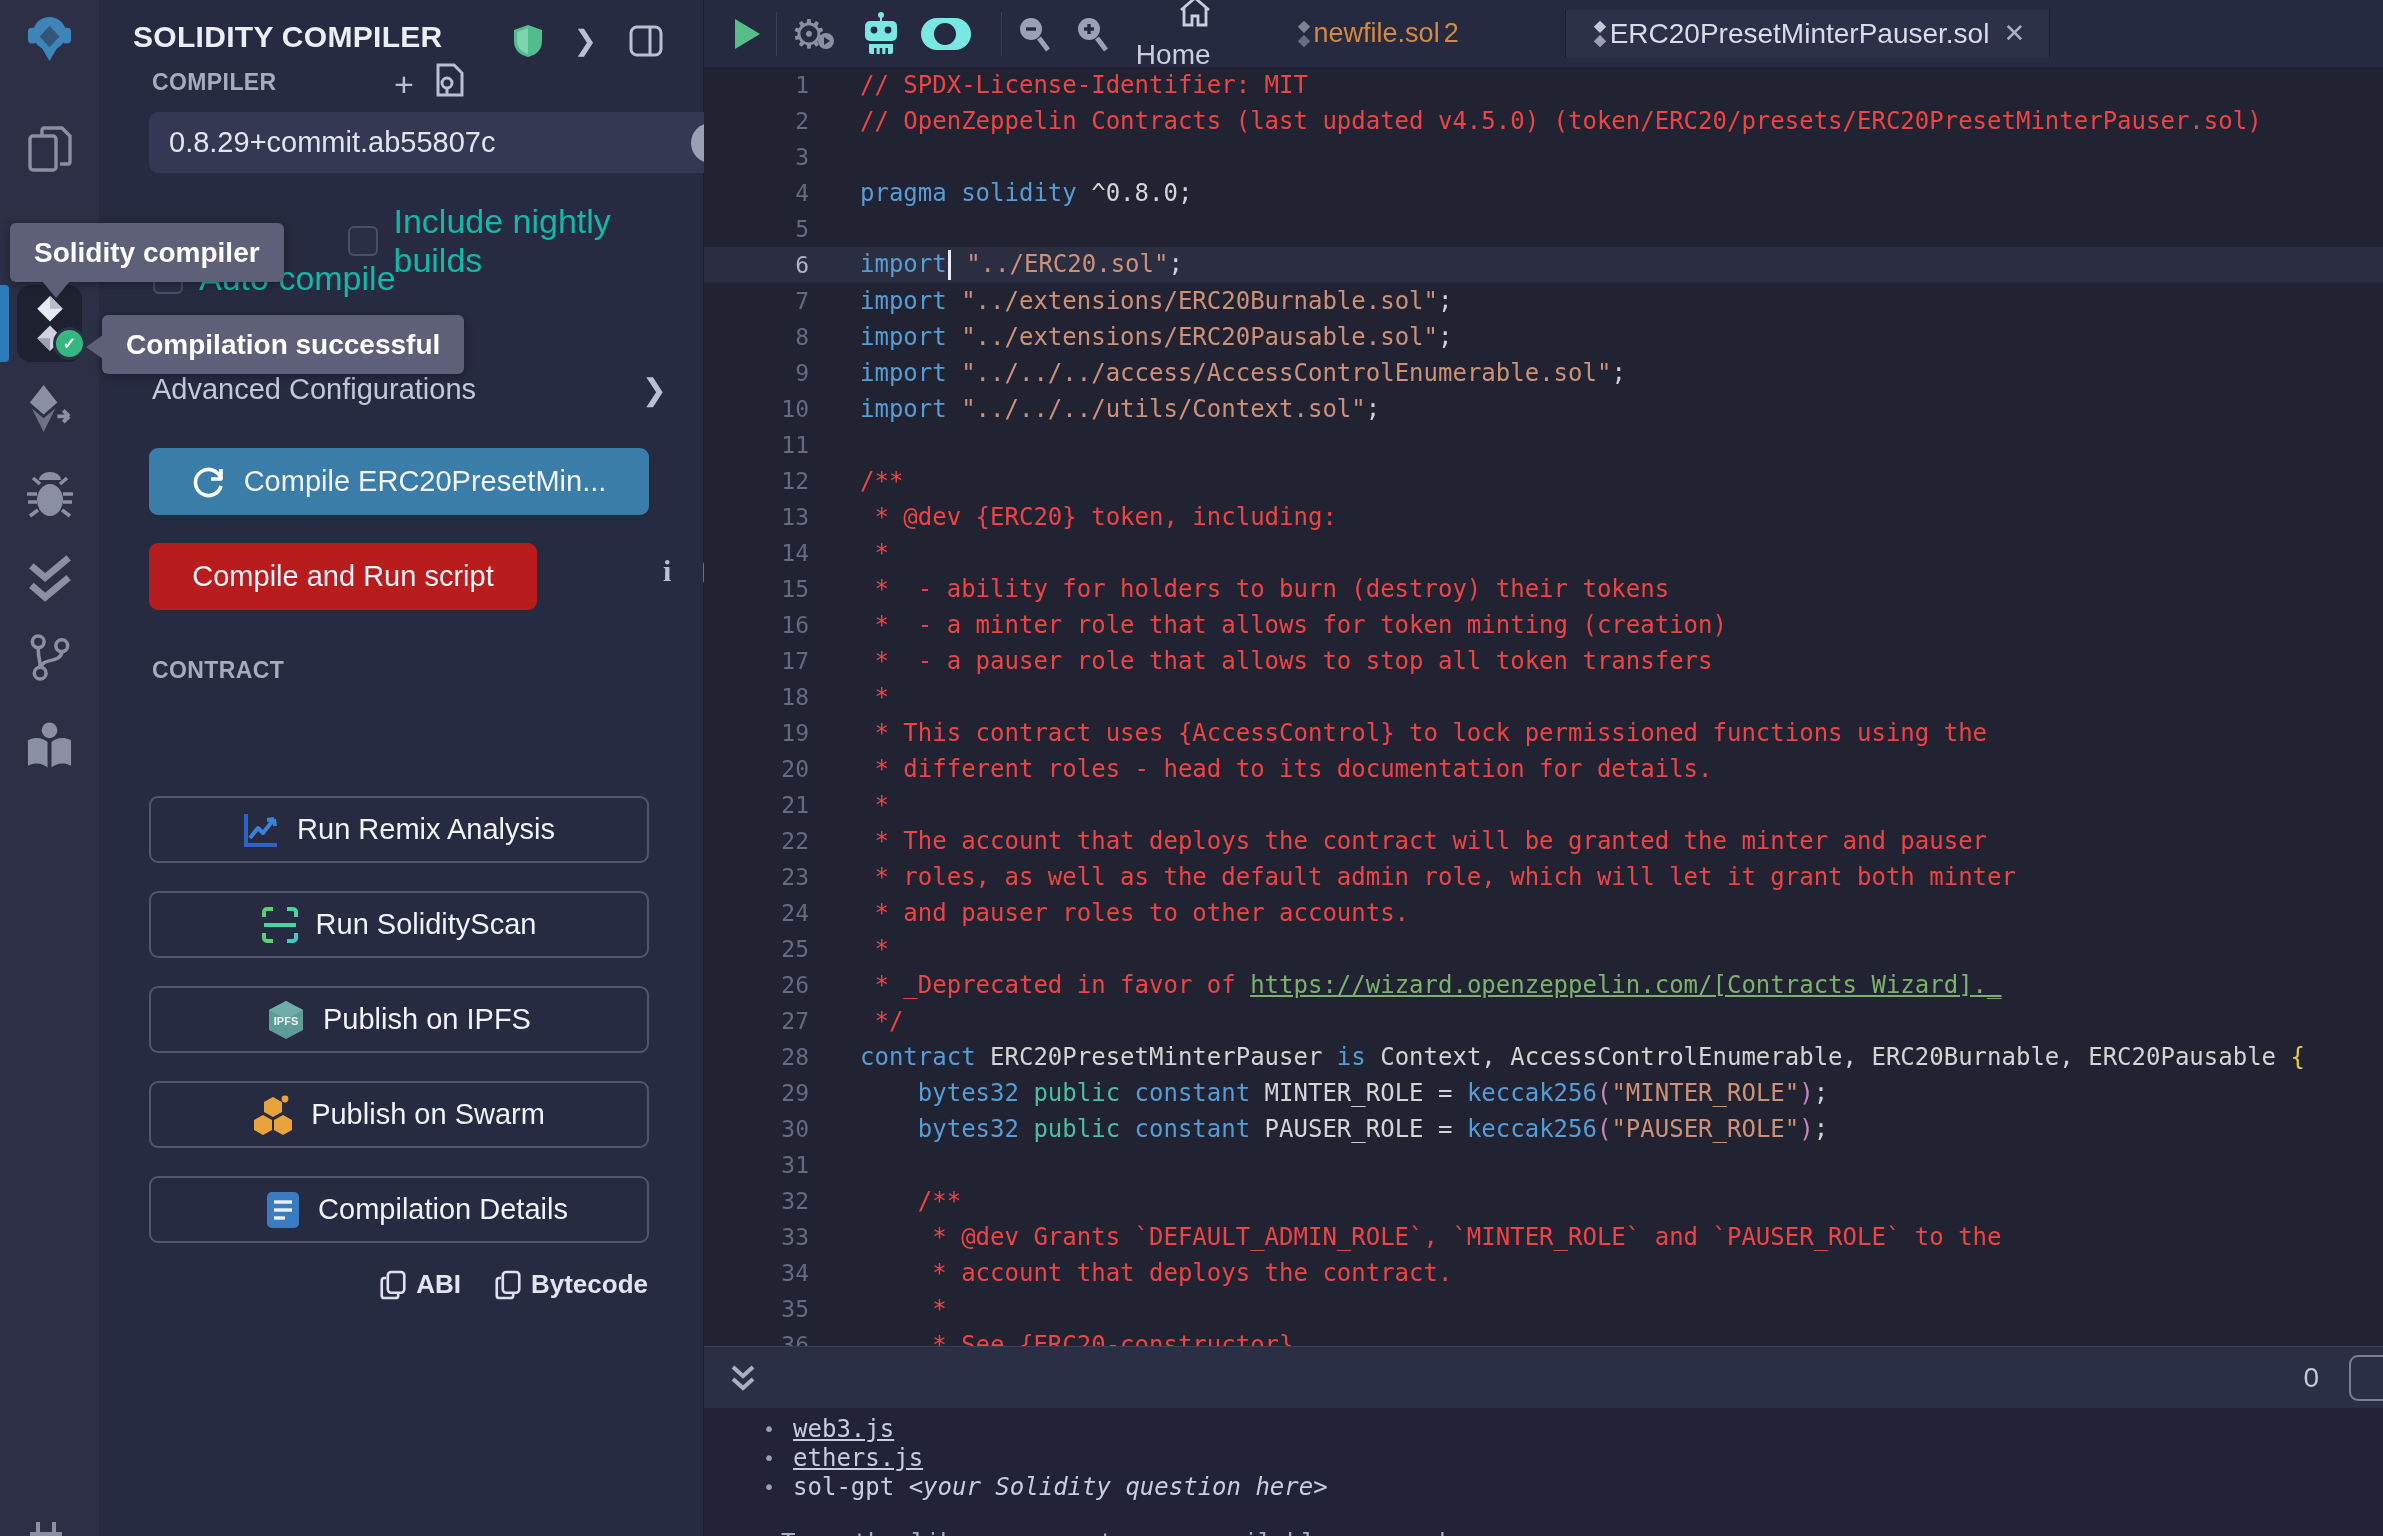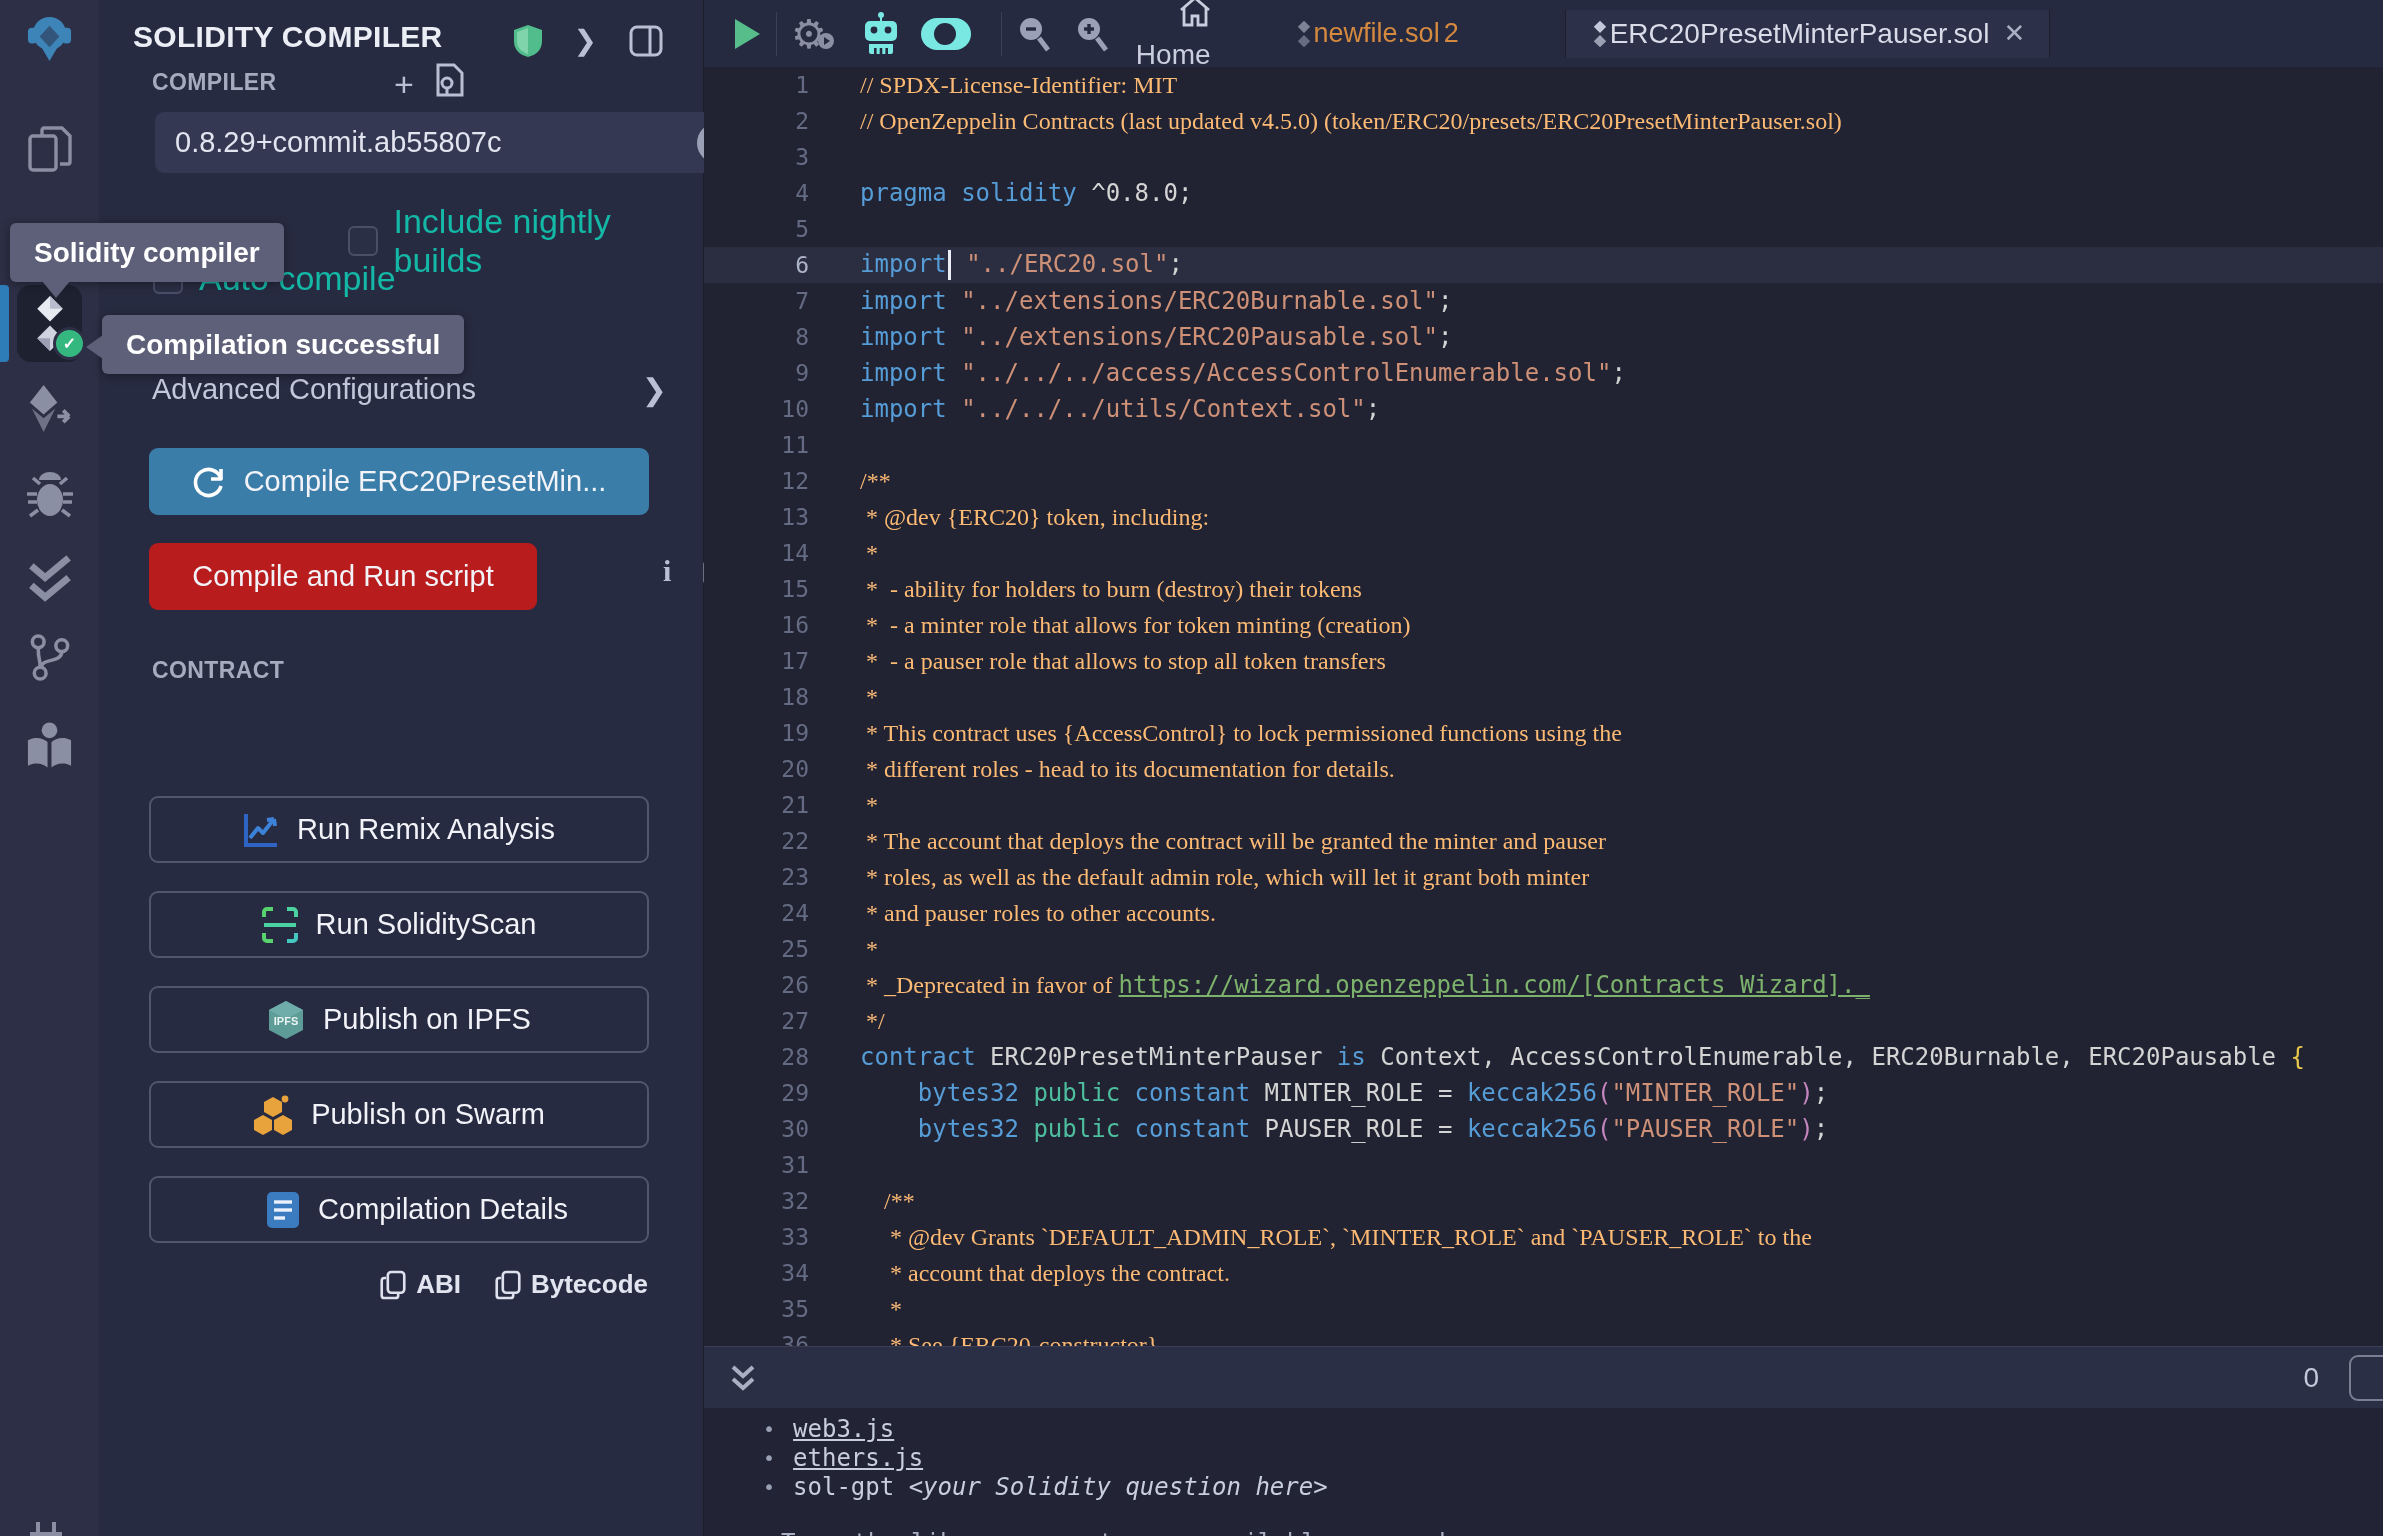--- a/index.html
+++ b/index.html
@@ -13,21 +13,21 @@
   .ib-active-bg{position:absolute;left:17px;top:285px;width:65px;height:77px;background:#1e2130;border-radius:14px;}
   .ib-active-bar{position:absolute;left:0;top:285px;width:9px;height:77px;background:#2e7cb8;border-radius:0 4px 4px 0;}
   .ib-badge{position:absolute;left:53px;top:327px;width:27px;height:27px;border-radius:50%;background:#35b880;border:3px solid #2c2f45;
             display:flex;align-items:center;justify-content:center;color:#fff;font-size:16px;font-weight:700;}
   
   .panel{position:absolute;left:99px;top:0;width:604px;height:1537px;background:#272b41;border-right:1px solid #1c1e2c;}
   .p-title{position:absolute;left:34px;top:20px;font-size:30px;font-weight:600;color:#eceef6;letter-spacing:0.3px;}
   .p-hicons{position:absolute;right:40px;top:24px;display:flex;gap:32px;align-items:center;}
   .p-label{position:absolute;font-size:23px;font-weight:600;color:#a6abc0;letter-spacing:0.4px;}
   .p-plus{position:absolute;left:295px;top:69px;font-size:34px;color:#b9bfd4;line-height:30px;}
-  .select{position:absolute;left:56px;width:602px;height:61px;background:#343852;border-radius:9px;display:flex;align-items:center;
+  .select{position:absolute;left:50px;width:602px;height:61px;background:#343852;border-radius:9px;display:flex;align-items:center;
           padding:0 20px;box-sizing:border-box;font-size:29px;color:#e2e5f0;}
   .spin-circle{margin-left:auto;width:40px;height:40px;border-radius:50%;background:#9aa0b5;display:flex;flex-direction:column;
                align-items:center;justify-content:center;gap:2px;}
   .spin-circle i{border-left:7px solid transparent;border-right:7px solid transparent;display:block;}
   .spin-circle .up{border-bottom:8px solid #fff;} .spin-circle .dn{border-top:8px solid #fff;}
   .spin-plain{margin-left:auto;display:flex;flex-direction:column;gap:3px;align-items:center;}
   .spin-plain i{border-left:7px solid transparent;border-right:7px solid transparent;display:block;}
   .spin-plain .up{border-bottom:9px solid #8a90ab;} .spin-plain .dn{border-top:9px solid #8a90ab;}
   .chk-row{position:absolute;display:flex;align-items:center;gap:16px;}
   .chk{width:30px;height:30px;border:2px solid #4a4e66;border-radius:6px;background:#2b2f45;box-sizing:border-box;}
@@ -61,21 +61,21 @@
   .tab-inactive .badge{margin-left:4px;}
   .tab-active{color:#d9dce8;background:#2c3049;border-left:1px solid #1c1e2c;border-right:1px solid #1c1e2c;font-size:28px;}
   .tab-active .close{margin-left:14px;color:#aab0c4;font-size:26px;}
   
   .code{position:absolute;left:0;top:67px;width:1680px;height:1279px;overflow:hidden;font-family:"DejaVu Sans Mono",monospace;}
   .line{display:flex;height:36px;align-items:center;width:1680px;}
   .line.hl{background:#2a2e40;}
   .ln{width:105px;flex:none;text-align:right;color:#646b83;font-size:23px;}
   .line.hl .ln{color:#aeb4c8;}
   .lc{padding-left:51px;white-space:pre;font-size:24px;color:#d4d4d4;}
-  .tk-c{color:#fdba74;font-family:Liberation Serif, serif;} .tk-cu{color:#7cb26b;text-decoration:underline;}
+  .tk-c{color:#ef4444;} .tk-cu{color:#7cb26b;text-decoration:underline;}
   .tk-k{color:#569cd6;} .tk-s{color:#ce9178;} .tk-g{color:#4dbf9e;}
   .tk-p{color:#c586c0;} .tk-y{color:#e8c84a;} .tk-w{color:#d4d4d4;}
   .caret{display:inline-block;width:3px;height:30px;background:#eceef6;vertical-align:middle;margin:0 1px;}
   
   .termhead{position:absolute;left:0;top:1346px;width:1680px;height:61px;background:#2b2f45;border-top:1px solid #3a3e57;
             display:flex;align-items:center;}
   .term-badge{margin-left:auto;font-size:28px;color:#c3c8da;margin-right:30px;}
   .term-search{width:59px;height:42px;border:2px solid #7a7f94;border-radius:9px;margin-right:-28px;}
   .term{position:absolute;left:0;top:1408px;width:1680px;height:129px;background:#222436;overflow:hidden;
         font-family:"DejaVu Sans Mono",monospace;font-size:24px;color:#c9cedd;}

